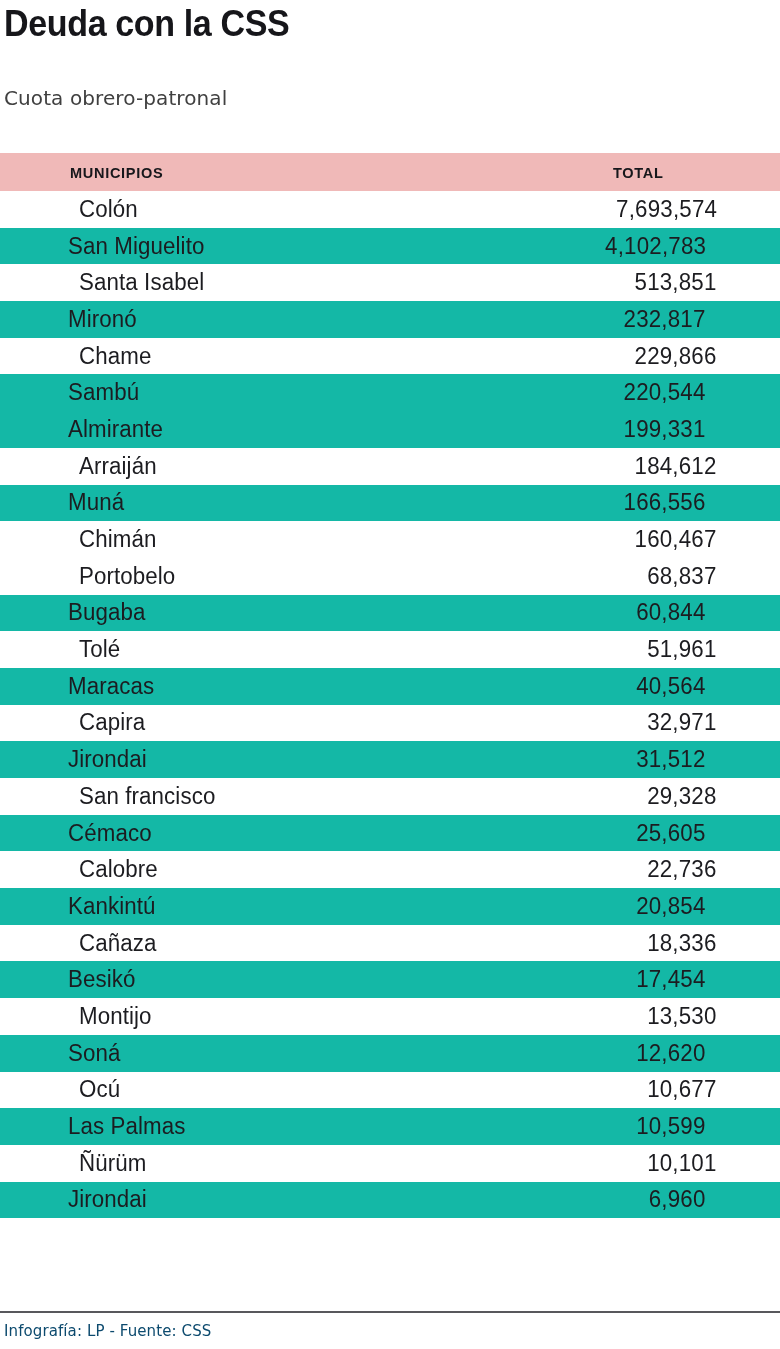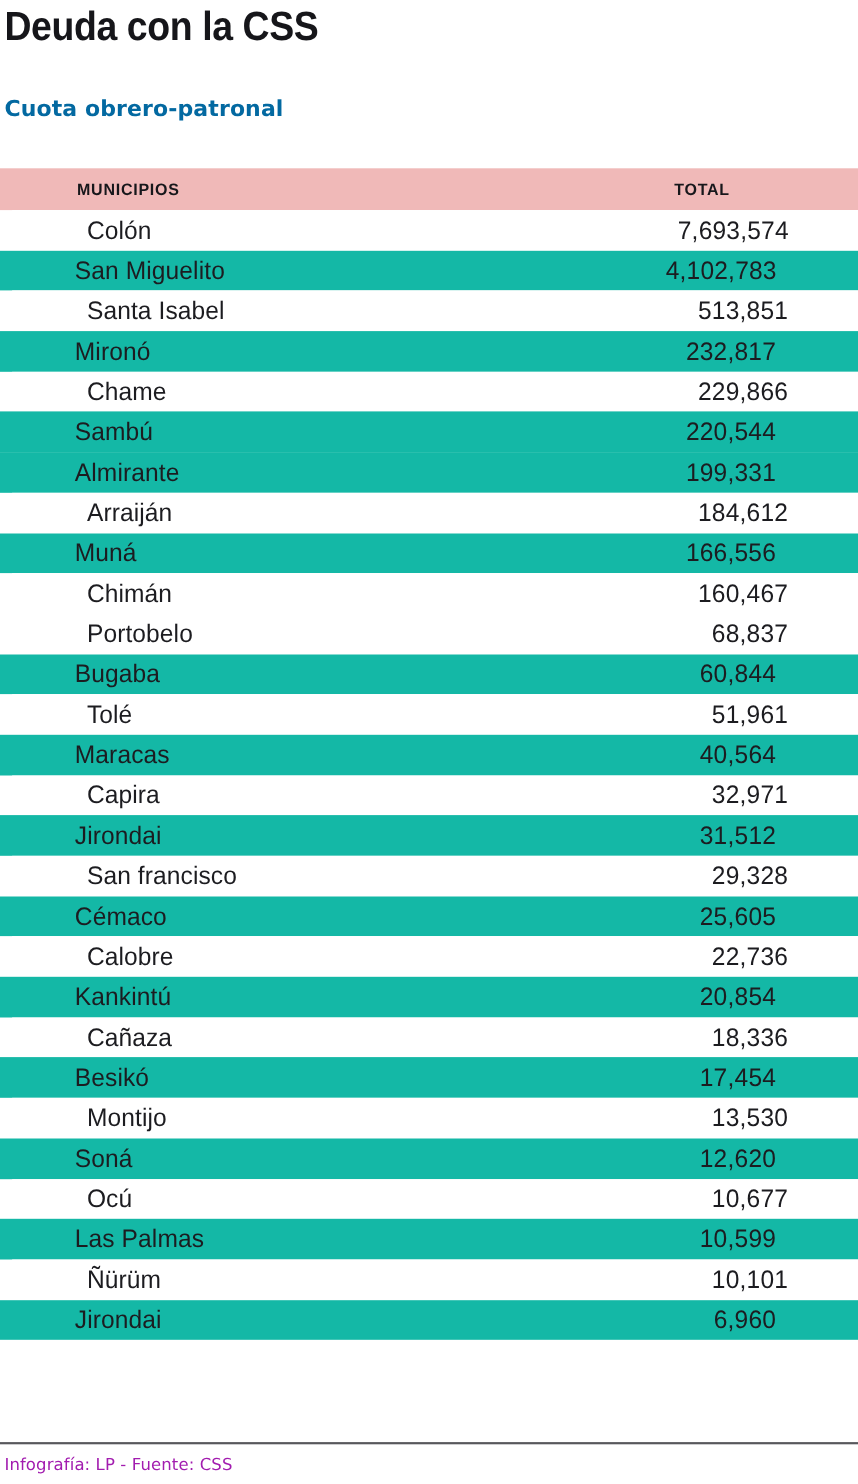--- a/index.html
+++ b/index.html
@@ -37,24 +37,24 @@
     transform: scaleX(0.92);
     transform-origin: left center;
     white-space: nowrap;
   }
 
   .subtitle {
     position: absolute;
     left: 4px;
     top: 85px;
     font-family: "DejaVu Sans", sans-serif;
-    font-weight: 700;
+    font-weight: 400;
     font-size: 20px;
     line-height: 26px;
-    color: #0369a1;
+    color: #404040;
     letter-spacing: 0.1px;
     white-space: nowrap;
   }
 
   
   .table {
     position: absolute;
     left: 0;
     top: 153px;
     width: 780px;
@@ -135,21 +135,21 @@
     background: #58585c;
   }
 
   .footer-text {
     position: absolute;
     left: 4px;
     top: 1320px;
     font-family: "DejaVu Sans", sans-serif;
     font-size: 15px;
     line-height: 22px;
-    color: #a21caf;
+    color: #0c4a6e;
     letter-spacing: 0.1px;
     white-space: nowrap;
   }
 </style>
 </head>
 <body>
 
 <div id="page">
 
   <div class="title">Deuda con la CSS</div>

